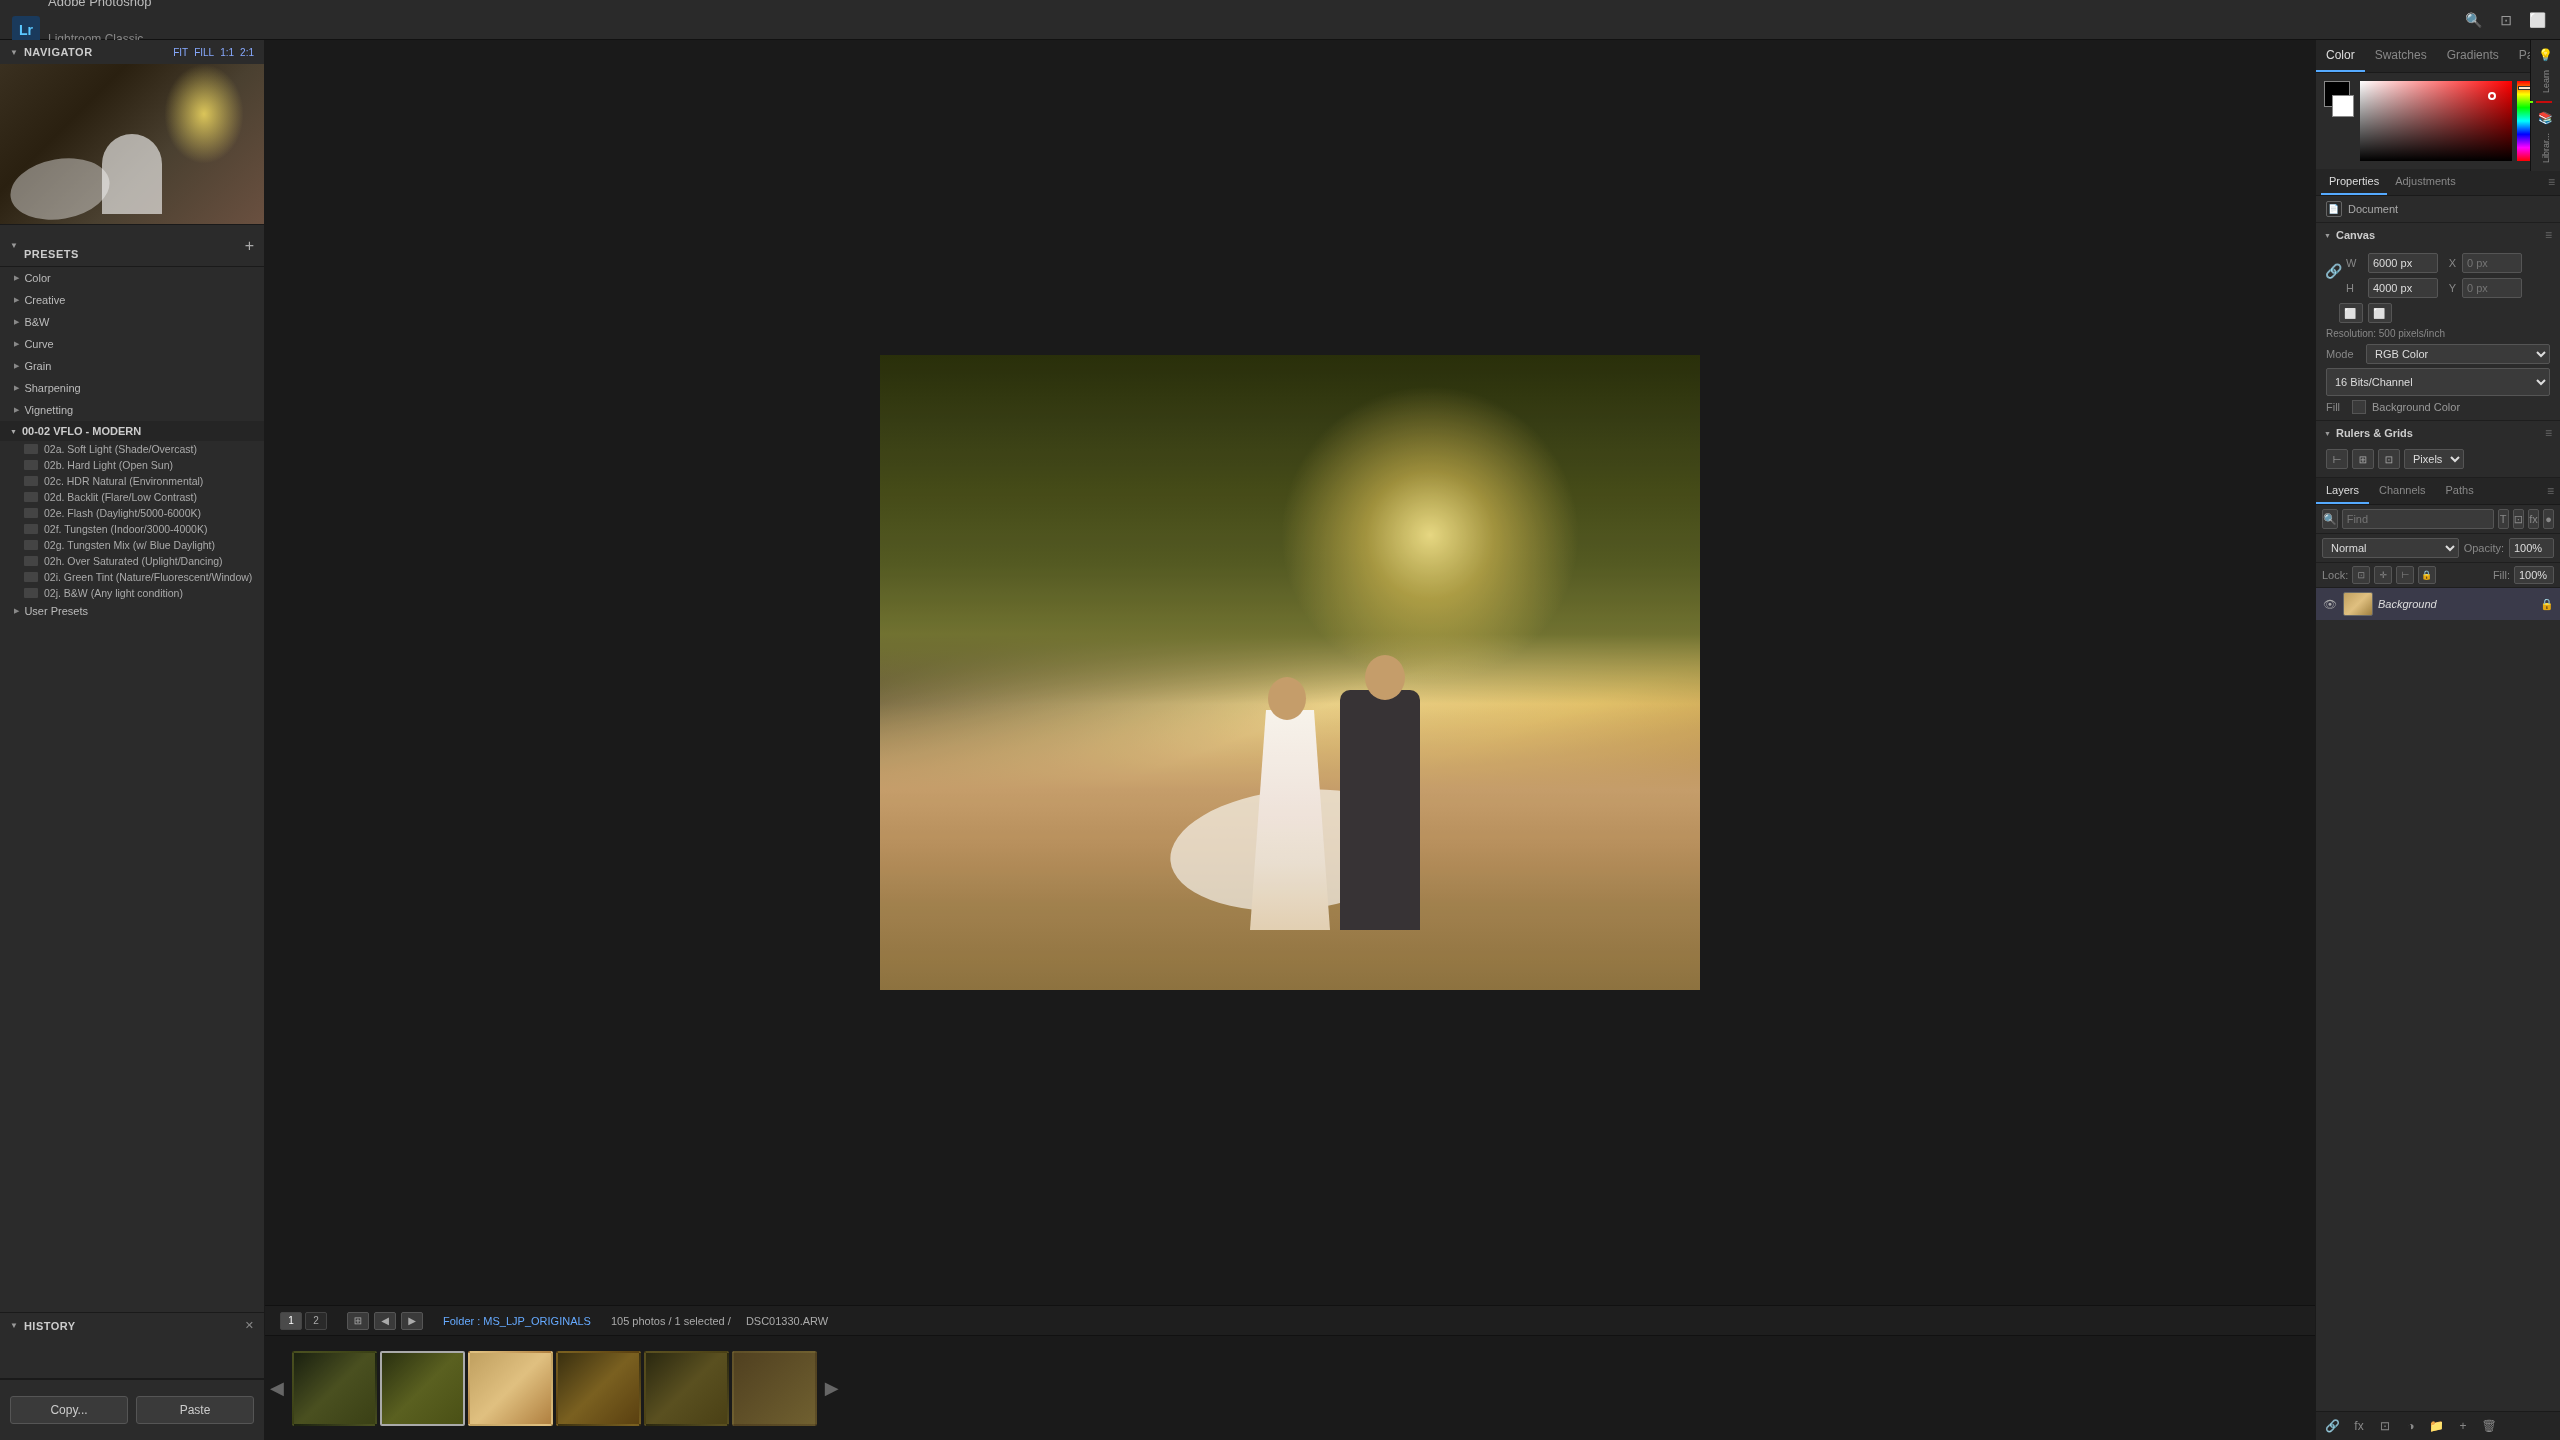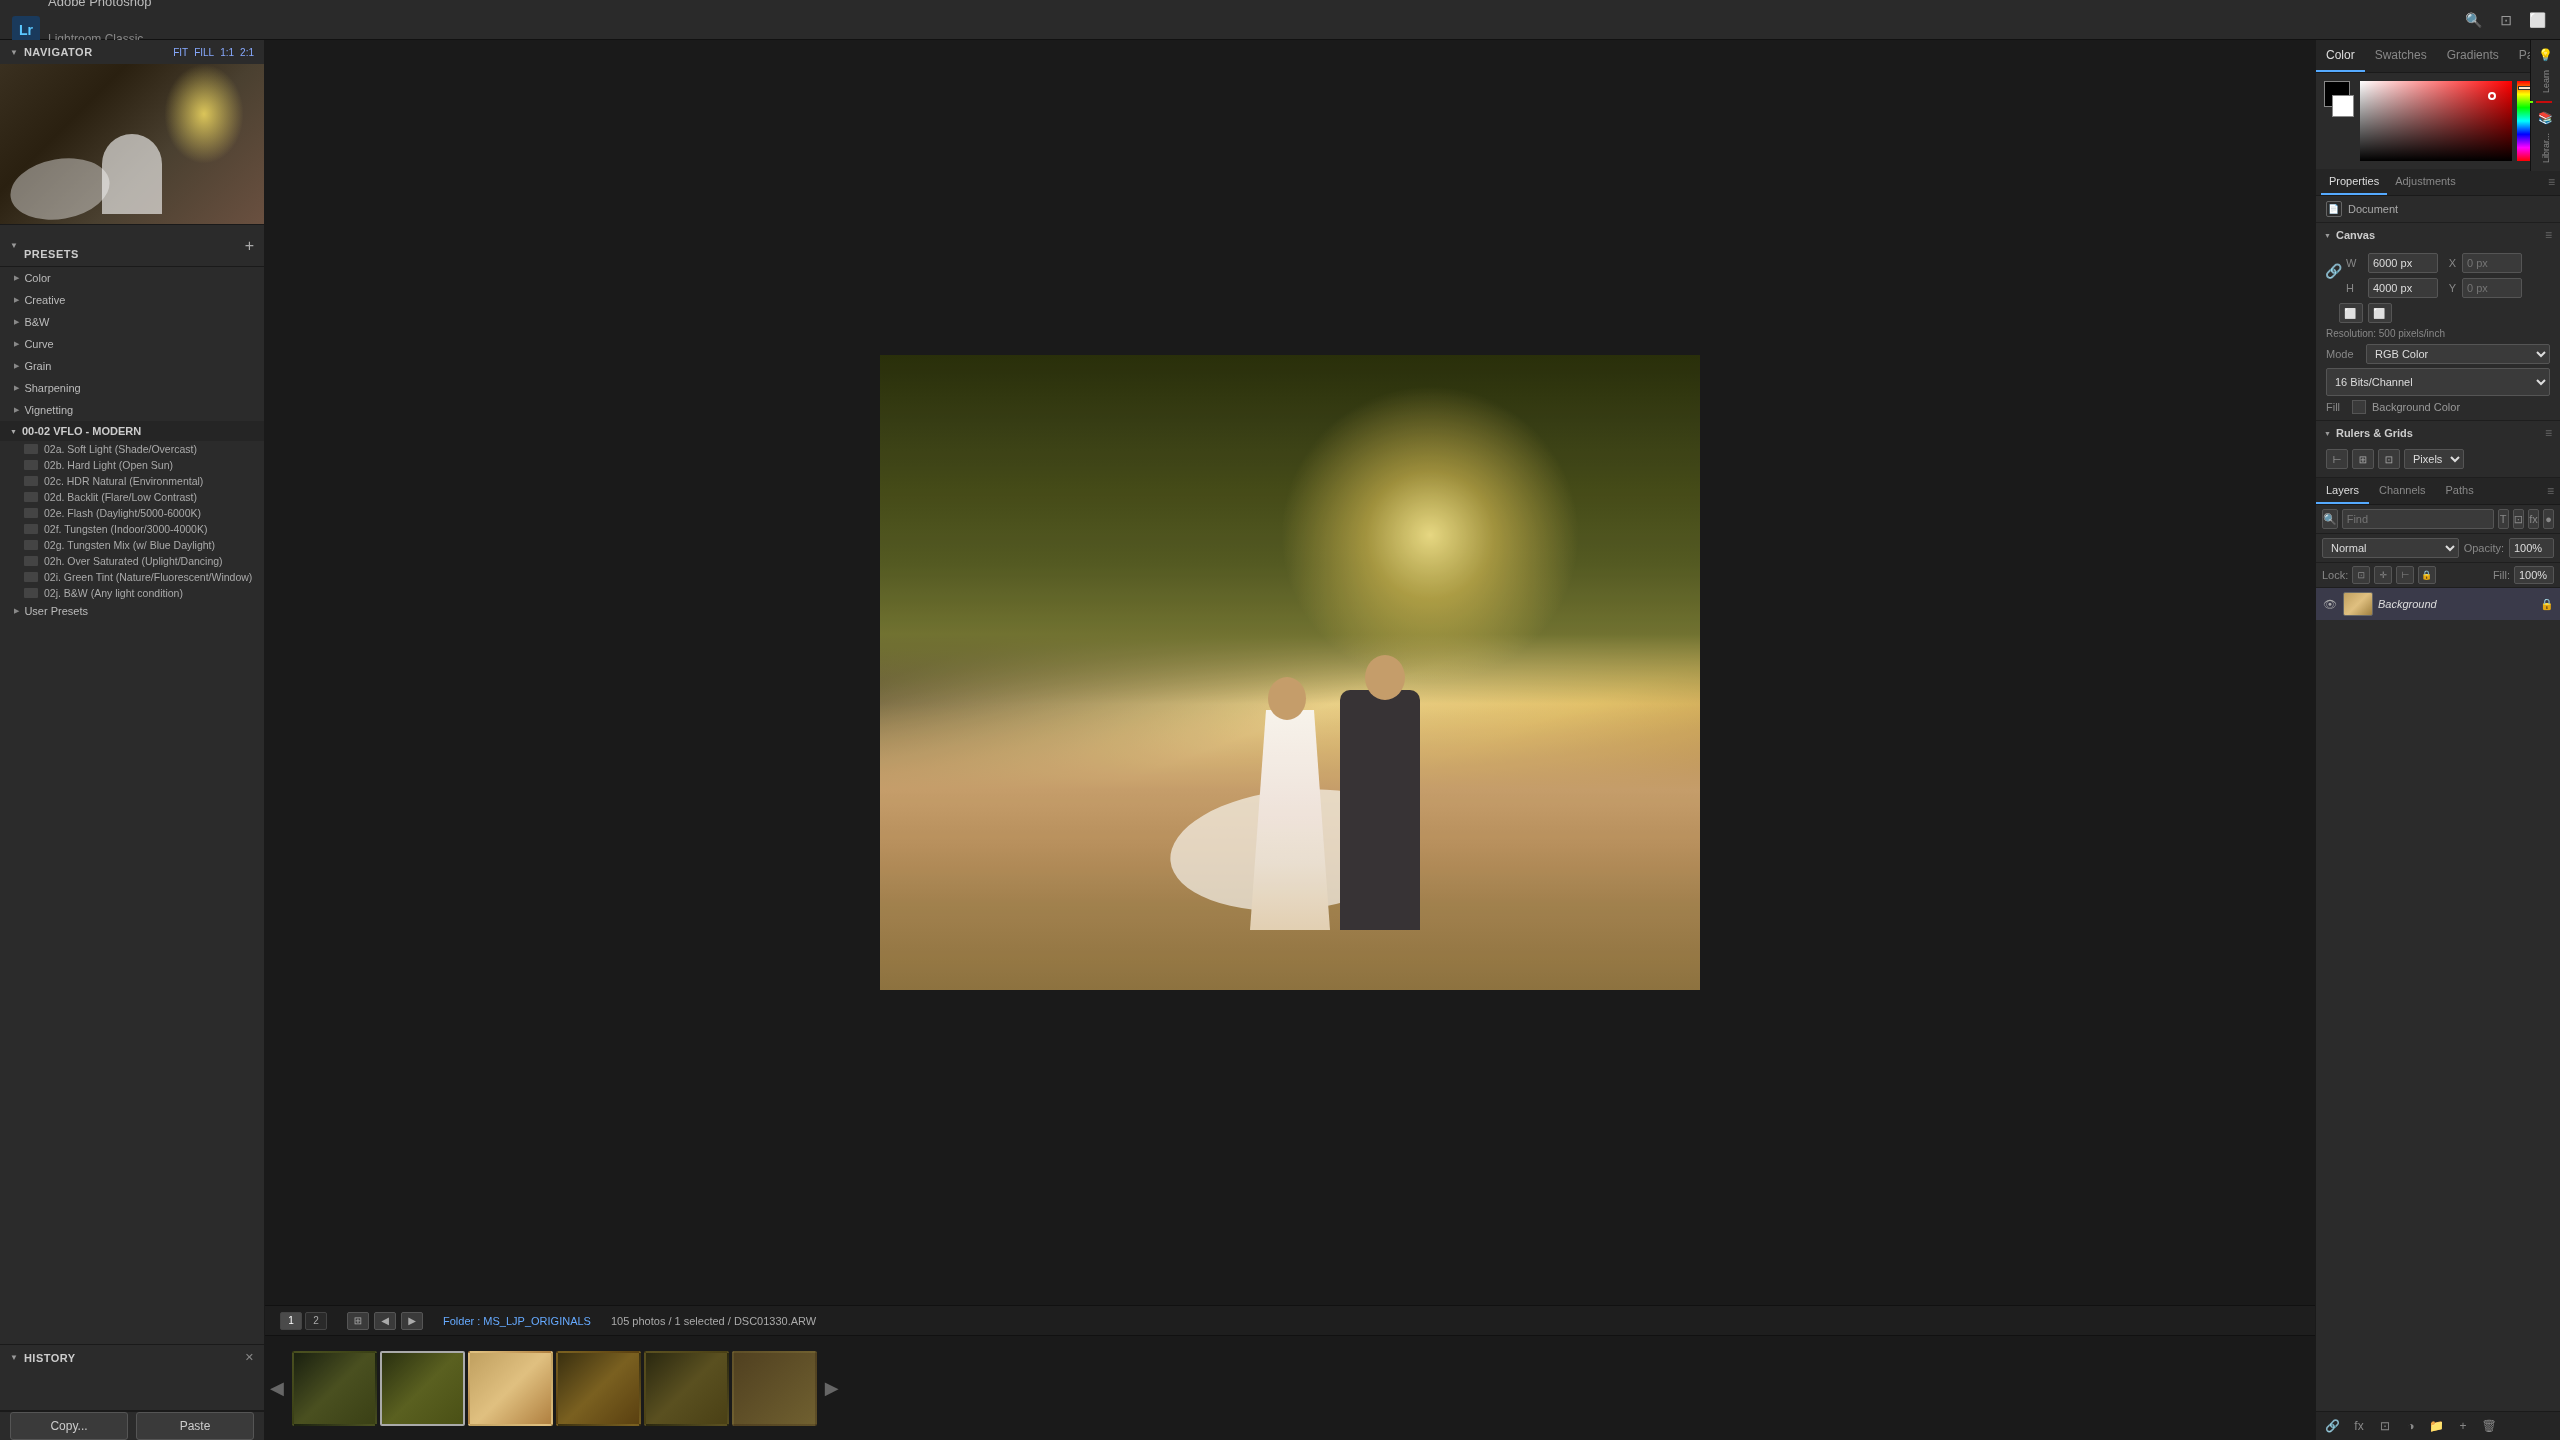--- a/index.html
+++ b/index.html
@@ -250,21 +250,21 @@
       letter-spacing: 0.5px;
       text-transform: uppercase;
       flex: 1;
     }
     .history-close { color: #888; cursor: pointer; }
     .history-content { height: 40px; background: #2b2b2b; }
 
     
     .copy-paste-bar {
       display: flex;
-      padding: 0 10px;
+      padding: 16px 10px;
       gap: 8px;
       background: #2b2b2b;
       border-top: 1px solid #1a1a1a;
     }
     .cp-btn {
       flex: 1;
       padding: 6px;
       background: #3a3a3a;
       border: 1px solid #555;
       border-radius: 3px;
@@ -1121,21 +1121,21 @@
       <div class="status-nav-btns">
         <div class="status-nav-btn">⊞</div>
         <div class="status-nav-btn">◀</div>
         <div class="status-nav-btn">▶</div>
       </div>
       <div class="status-folder">
         <span>Folder : MS_LJP_ORIGINALS</span>
       </div>
       <div class="status-file">
         <span>105 photos / 1 selected /</span>
-        <span style="color:#aaa;"> <span>DSC01330.ARW</span></span>
+        <span style="color:#aaa;margin-left:12px;"> <span>DSC01330.ARW</span></span>
       </div>
     </div>
 
     <div class="filmstrip">
       <div style="display:flex;align-items:center;margin-right:5px;">
         <div style="color:#666;font-size:18px;cursor:pointer;">◀</div>
       </div>
       <div class="filmstrip-thumb fs1"></div>
       <div class="filmstrip-thumb fs2 active"></div>
       <div class="filmstrip-thumb fs3"></div>

